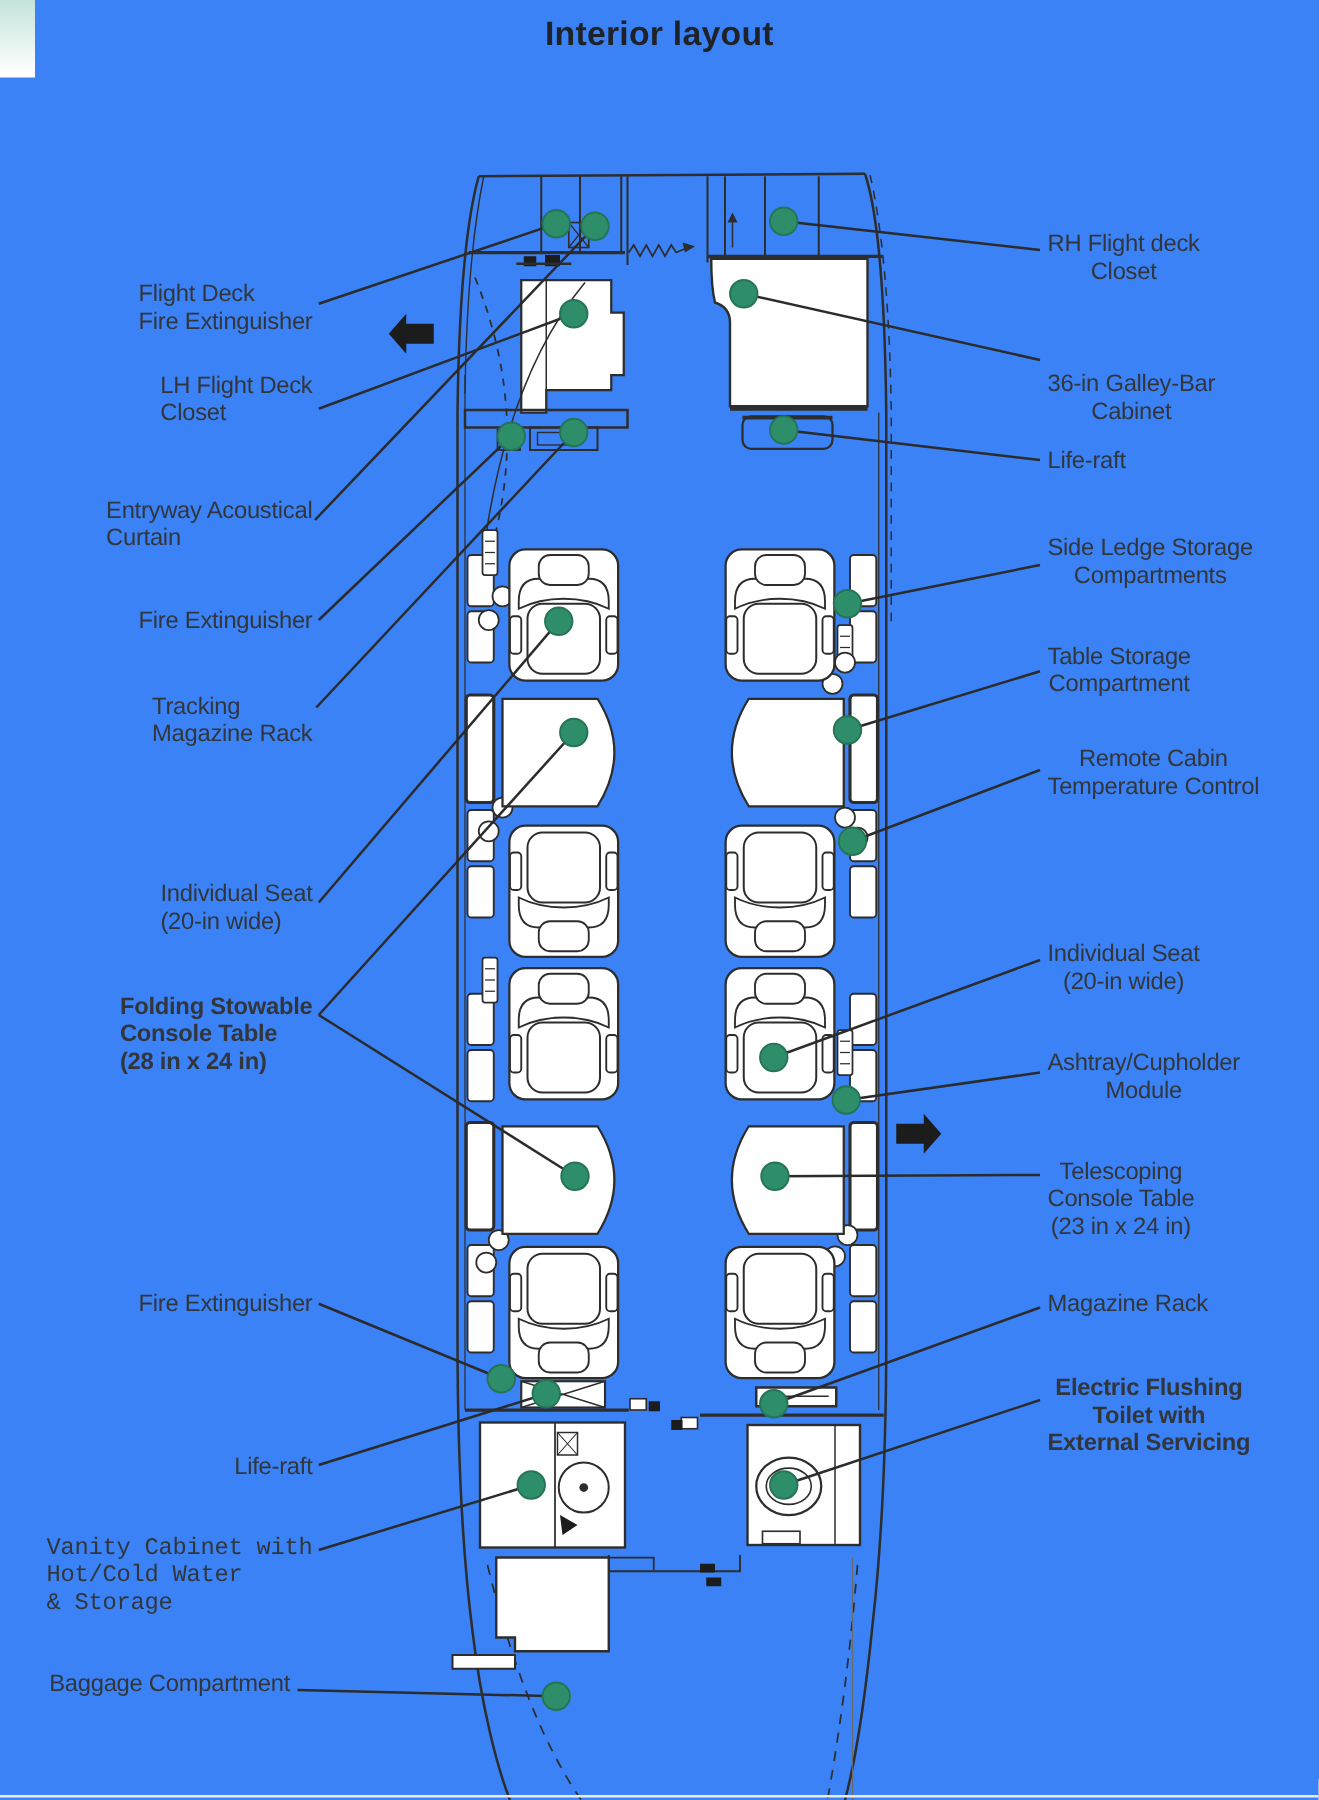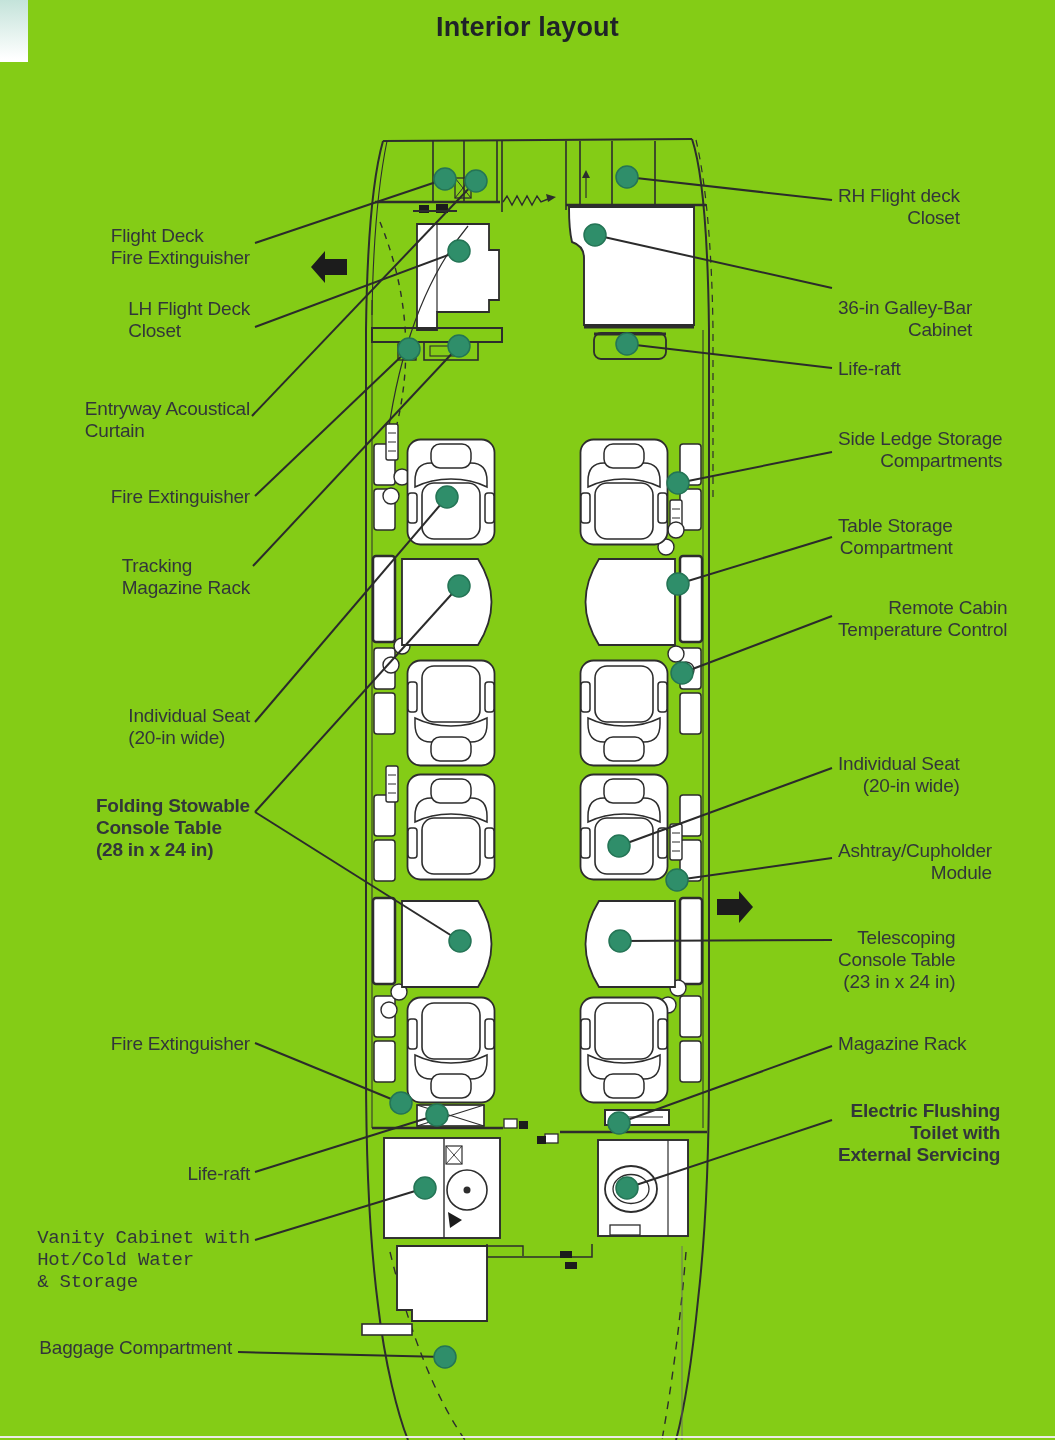--- a/index.html
+++ b/index.html
@@ -1,26 +1,26 @@
 <!DOCTYPE html>
 <html><head>
 <meta charset="utf-8">
 <style>
   html,body{margin:0;padding:0;background:#ffffff;}
-  #page{position:relative;width:1055px;height:1440px;background:#84cc16;overflow:hidden;
+  #page{position:relative;width:1055px;height:1440px;background:#3b82f6;overflow:hidden;
         font-family:"Liberation Sans","DejaVu Sans",sans-serif;}
   #corner-accent{position:absolute;left:0;top:0;width:28px;height:62px;
         background:linear-gradient(180deg,#c4e3da 0%,#ffffff 95%);}
   #page-title{position:absolute;top:12px;left:0;right:0;text-align:center;
         font-size:27px;font-weight:bold;color:#1f2328;letter-spacing:.2px;}
   #drawing{position:absolute;left:0;top:0;}
   .callout{position:absolute;font-size:19px;line-height:22px;color:#32363a;
         white-space:pre-line;letter-spacing:-.2px;}
   .callout.left{text-align:left;}
-  .callout.right{text-align:right;}
+  .callout.right{text-align:center;}
   #bottom-rule{position:absolute;left:0;bottom:2px;width:100%;height:2px;background:#ebebe8;}
 </style>
 </head>
 <body>
 
 <div id="page">
   <div id="corner-accent"></div>
   <div id="page-title">Interior layout</div>
 
   <svg id="drawing" width="1055" height="1440" viewBox="0 0 1055 1440">

